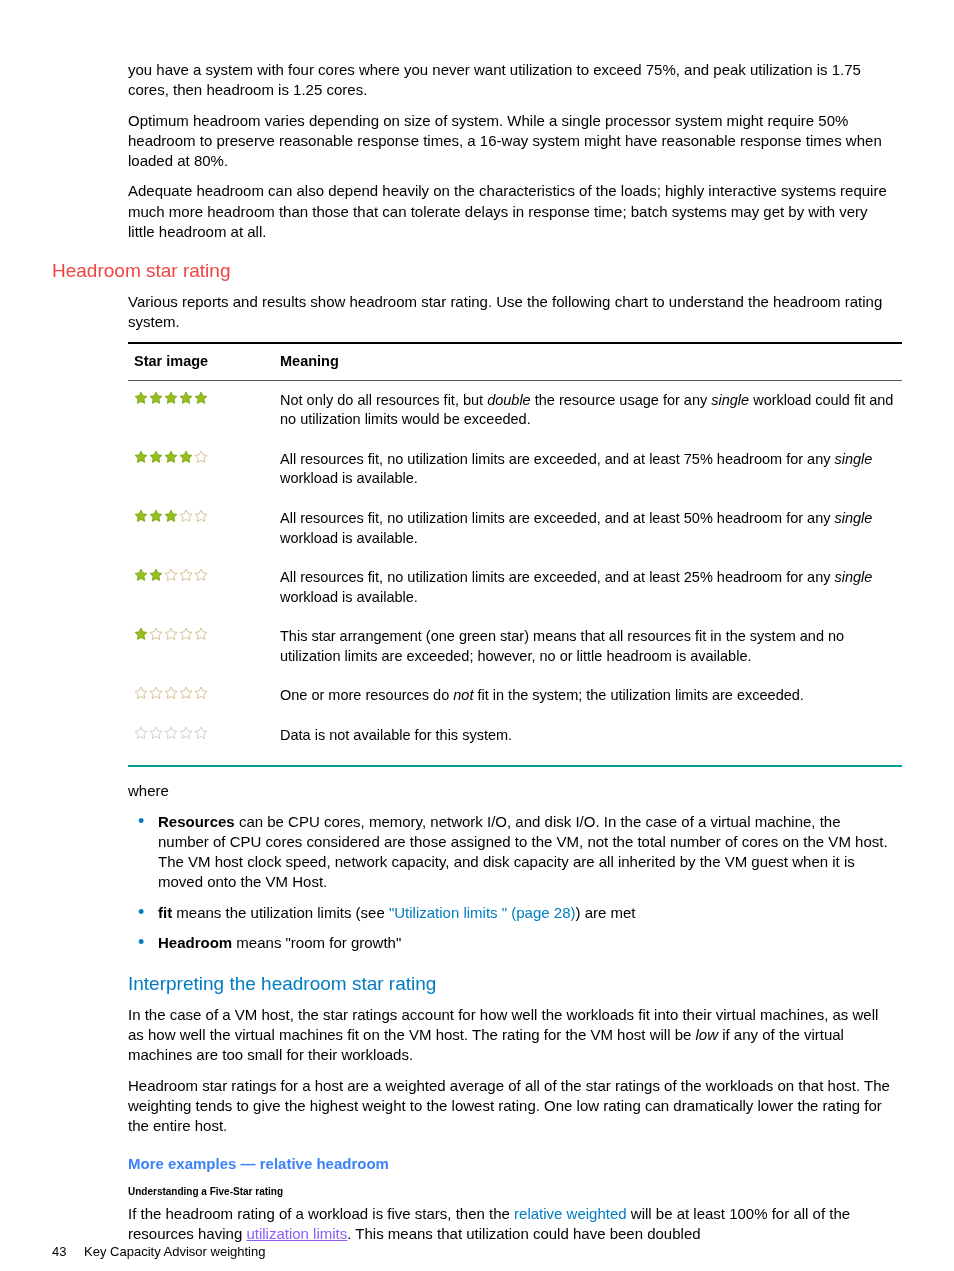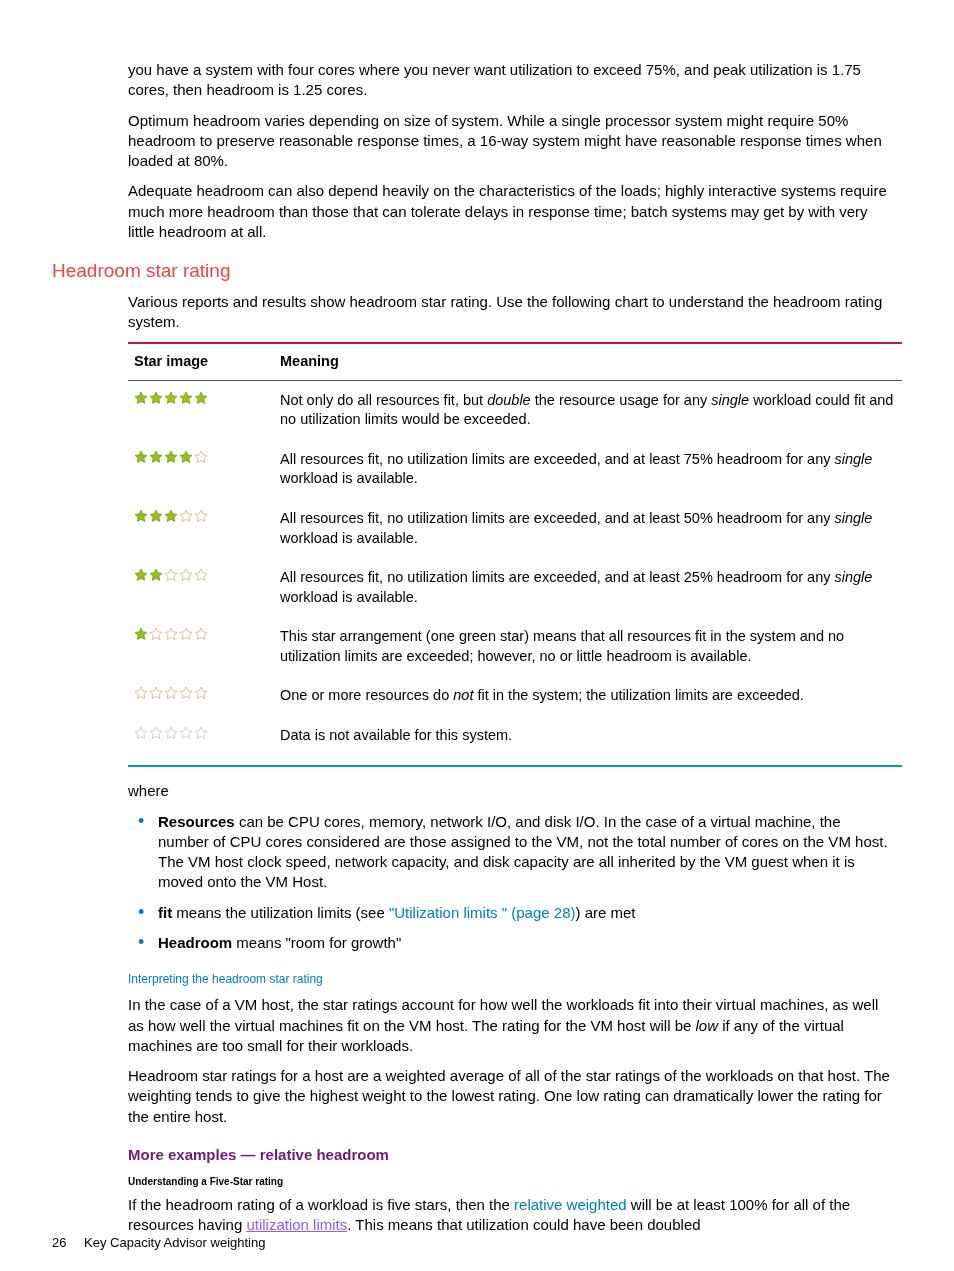--- a/index.html
+++ b/index.html
@@ -24,25 +24,25 @@
   p { margin: 0 4px 10px 0; }
   h2.section {
     color: #ef4444;
     font-weight: 400;
     font-size: 19px;
     margin: 16px 0 8px 0;
   }
   h3.subblue {
     color: #007cc0;
     font-weight: 400;
-    font-size: 12px;
+    font-size: 19px;
     margin: 18px 0 8px 0;
   }
   h3.subteal {
-    color: #701a75;
+    color: #3b82f6;
     font-weight: 700;
     font-size: 15px;
     margin: 18px 0 8px 0;
   }
   h4.bold {
     font-weight: 700;
     font-size: 10px;
     margin: 10px 0 6px 0;
   }
   a.link, span.link {
@@ -58,21 +58,21 @@
   .ratings-table {
     width: 100%;
     border-collapse: collapse;
     margin: 10px 0 6px 0;
     font-size: 14.5px;
   }
   .ratings-table thead th {
     text-align: left;
     font-weight: 700;
     padding: 8px 6px;
-    border-top: 2px solid #be185d;
+    border-top: 2px solid #000000;
     border-bottom: 1px solid #555;
   }
   .ratings-table tbody td {
     vertical-align: top;
     padding: 10px 6px;
   }
   .ratings-table tbody tr:last-child td {
     padding-bottom: 14px;
   }
   .table-bottom {
@@ -258,16 +258,16 @@
     <h3 class="subblue">Interpreting the headroom star rating</h3>
     <p id="interp-p2">In the case of a VM host, the star ratings account for how well the workloads fit into their virtual machines, as well as how well the virtual machines fit on the VM host. The rating for the VM host will be <em>low</em> if any of the virtual machines are too small for their workloads.</p>
     <p>Headroom star ratings for a host are a weighted average of all of the star ratings of the workloads on that host. The weighting tends to give the highest weight to the lowest rating. One low rating can dramatically lower the rating for the entire host.</p>
 
     <h3 class="subteal">More examples — relative headroom</h3>
     <h4 class="bold">Understanding a Five-Star rating</h4>
     <p id="fivestar-p">If the headroom rating of a workload is five stars, then the <span class="link">relative weighted</span> will be at least 100% for all of the resources having <span class="ulink">utilization limits</span>. This means that utilization could have been doubled</p>
   </div>
 
   <div class="footer">
-    <span class="pn">26</span>
+    <span class="pn">43</span>
     <span>Key Capacity Advisor weighting</span>
   </div>
 </div>
 
 </body></html>

